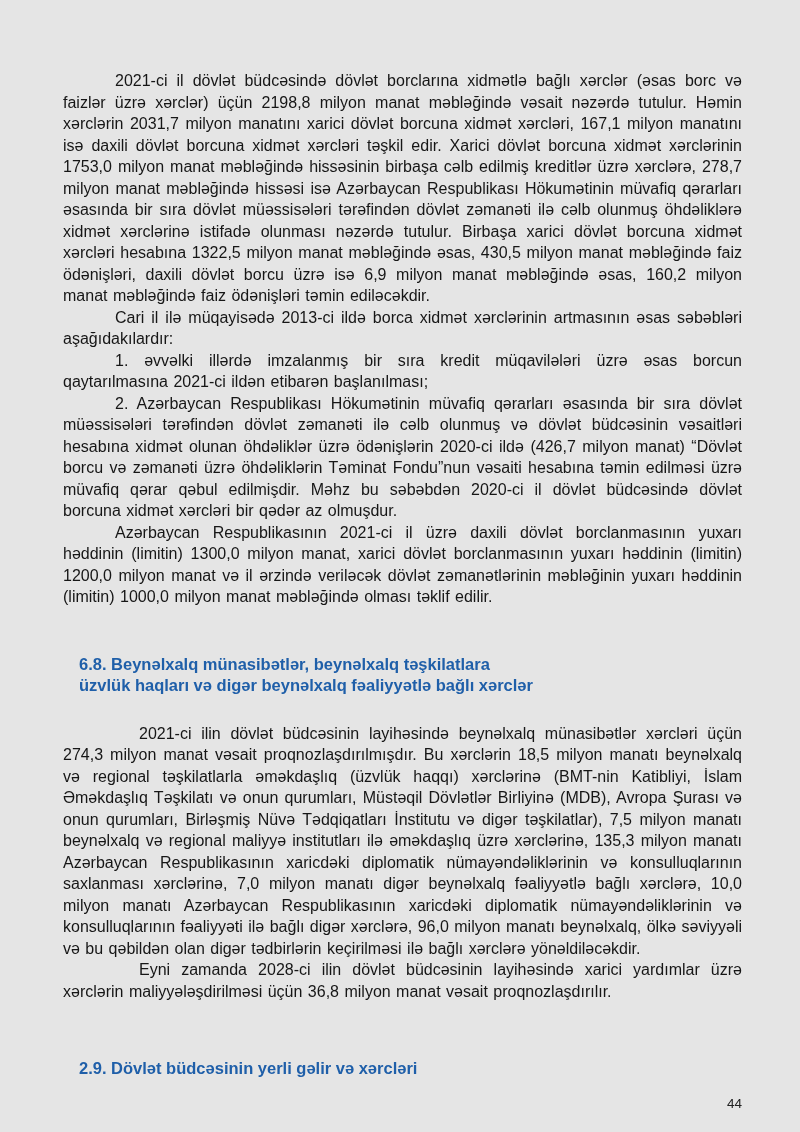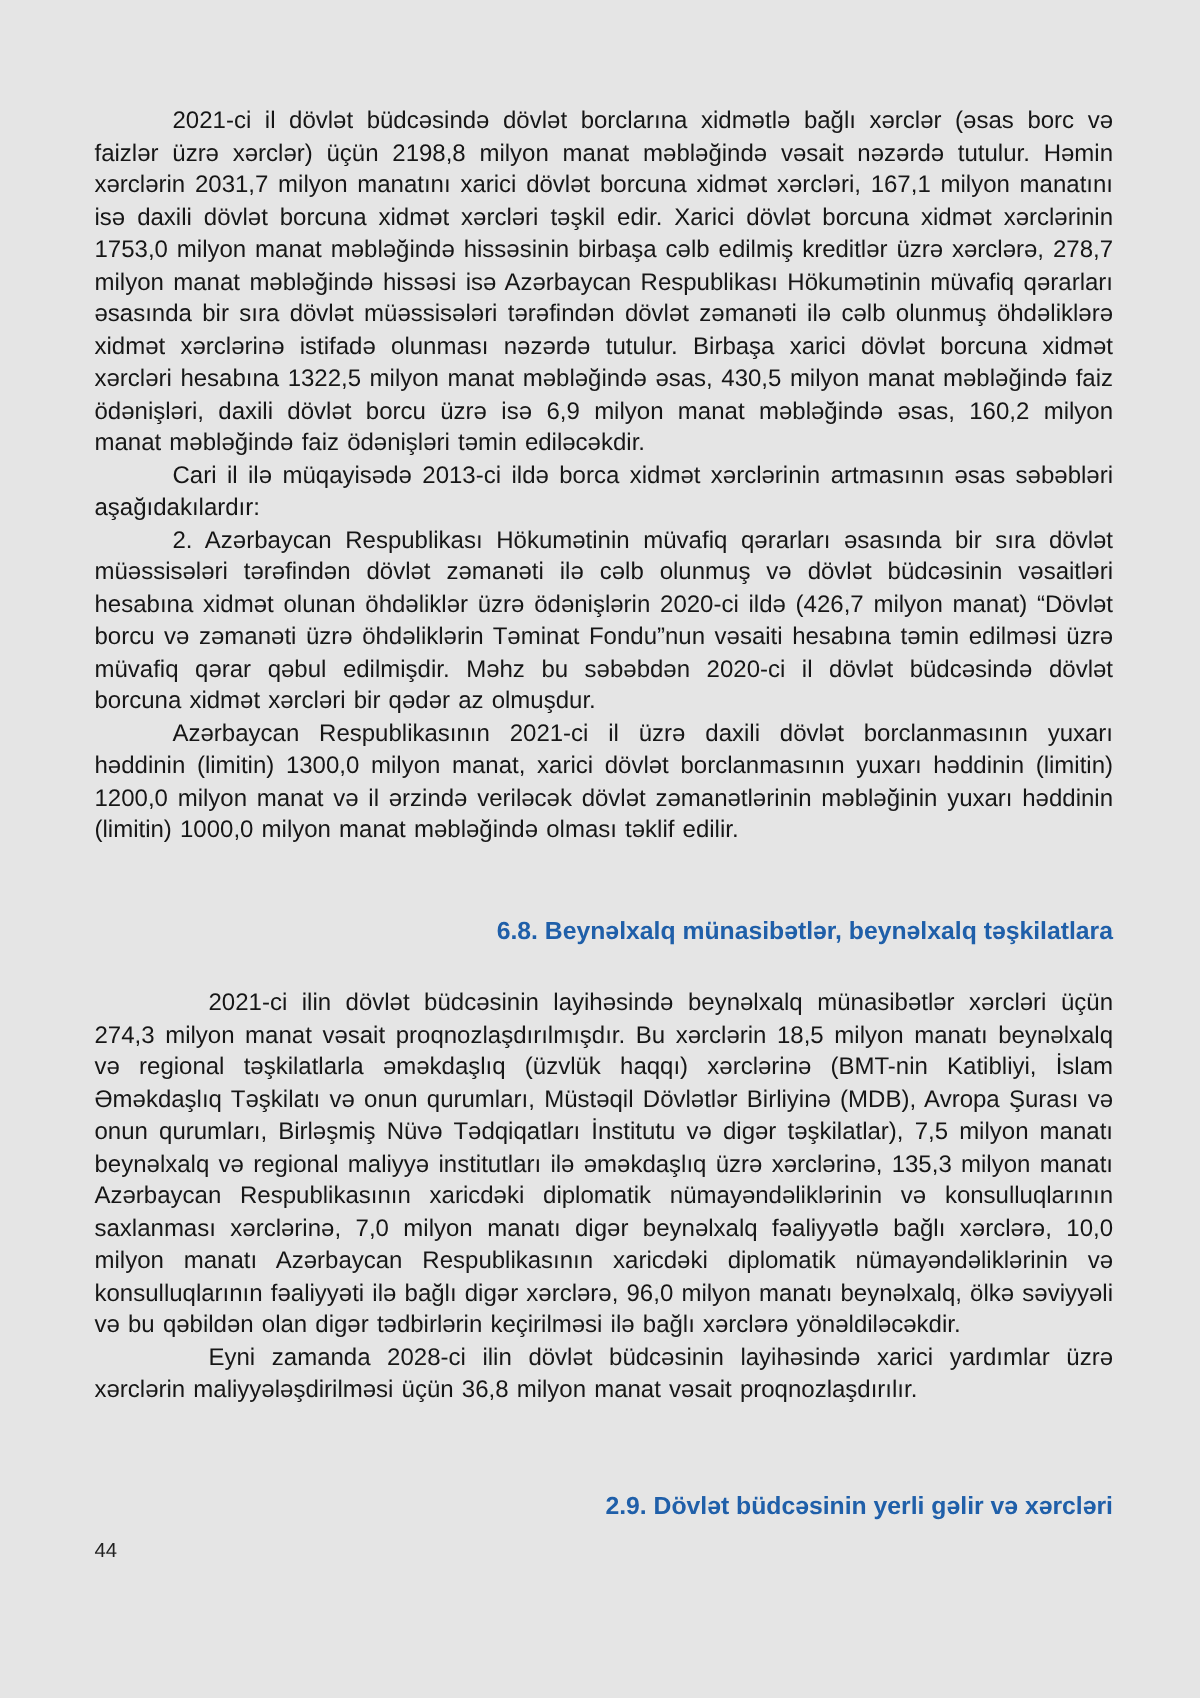--- a/index.html
+++ b/index.html
@@ -23,58 +23,60 @@
     font-size: 16px;
     line-height: 21.5px;
     text-align: justify;
     text-indent: 52px;
     word-spacing: 1px;
   }
   .body-para.wide-indent {
     text-indent: 76px;
   }
   .section-heading {
-    margin: 0;
+    margin: 16px;
     font-size: 16.5px;
     line-height: 21.5px;
     font-weight: bold;
-    text-align: right;
+    text-align: left;
     color: #1F5FA9;
   }
   .heading-6-8 {
     margin-top: 46px;
     margin-bottom: 26px;
   }
   .heading-6-9 {
     margin-top: 56px;
   }
   .page-number {
     margin-top: 11px;
-    text-align: left;
+    text-align: right;
     font-size: 13.5px;
     line-height: 16px;
     color: #222222;
   }
 </style>
 </head>
 <body>
 
 <div class="page">
 
   <p class="body-para">2021-ci il dövlət büdcəsində dövlət borclarına xidmətlə bağlı xərclər (əsas borc və faizlər üzrə xərclər) üçün 2198,8 milyon manat məbləğində vəsait nəzərdə tutulur. Həmin xərclərin 2031,7 milyon manatını xarici dövlət borcuna xidmət xərcləri, 167,1 milyon manatını isə daxili dövlət borcuna xidmət xərcləri təşkil edir. Xarici dövlət borcuna xidmət xərclərinin 1753,0 milyon manat məbləğində hissəsinin birbaşa cəlb edilmiş kreditlər üzrə xərclərə, 278,7 milyon manat məbləğində hissəsi isə Azərbaycan Respublikası Hökumətinin müvafiq qərarları əsasında bir sıra dövlət müəssisələri tərəfindən dövlət zəmanəti ilə cəlb olunmuş öhdəliklərə xidmət xərclərinə istifadə olunması nəzərdə tutulur. Birbaşa xarici dövlət borcuna xidmət xərcləri hesabına 1322,5 milyon manat məbləğində əsas, 430,5 milyon manat məbləğində faiz ödənişləri, daxili dövlət borcu üzrə isə 6,9 milyon manat məbləğində əsas, 160,2 milyon manat məbləğində faiz ödənişləri təmin ediləcəkdir.</p>
 
   <p class="body-para">Cari il ilə müqayisədə 2013-ci ildə borca xidmət xərclərinin artmasının əsas səbəbləri aşağıdakılardır:</p>
 
+  <p class="body-para">1. əvvəlki illərdə imzalanmış bir sıra kredit müqavilələri üzrə əsas borcun qaytarılmasına 2021-ci ildən etibarən başlanılması;</p>
 
   <p class="body-para">2. Azərbaycan Respublikası Hökumətinin müvafiq qərarları əsasında bir sıra dövlət müəssisələri tərəfindən dövlət zəmanəti ilə cəlb olunmuş və dövlət büdcəsinin vəsaitləri hesabına xidmət olunan öhdəliklər üzrə ödənişlərin 2020-ci ildə (426,7 milyon manat) “Dövlət borcu və zəmanəti üzrə öhdəliklərin Təminat Fondu”nun vəsaiti hesabına təmin edilməsi üzrə müvafiq qərar qəbul edilmişdir. Məhz bu səbəbdən 2020-ci il dövlət büdcəsində dövlət borcuna xidmət xərcləri bir qədər az olmuşdur.</p>
 
   <p class="body-para">Azərbaycan Respublikasının 2021-ci il üzrə daxili dövlət borclanmasının yuxarı həddinin (limitin) 1300,0 milyon manat, xarici dövlət borclanmasının yuxarı həddinin (limitin) 1200,0 milyon manat və il ərzində veriləcək dövlət zəmanətlərinin məbləğinin yuxarı həddinin (limitin) 1000,0 milyon manat məbləğində olması təklif edilir.</p>
 
   <h2 class="section-heading heading-6-8">
     <div>6.8. Beynəlxalq münasibətlər, beynəlxalq təşkilatlara</div>
+    <div>üzvlük haqları və digər beynəlxalq fəaliyyətlə bağlı xərclər</div>
   </h2>
 
   <p class="body-para wide-indent">2021-ci ilin dövlət büdcəsinin layihəsində beynəlxalq münasibətlər xərcləri üçün 274,3 milyon manat vəsait proqnozlaşdırılmışdır. Bu xərclərin 18,5 milyon manatı beynəlxalq və regional təşkilatlarla əməkdaşlıq (üzvlük haqqı) xərclərinə (BMT-nin Katibliyi, İslam Əməkdaşlıq Təşkilatı və onun qurumları, Müstəqil Dövlətlər Birliyinə (MDB), Avropa Şurası və onun qurumları, Birləşmiş Nüvə Tədqiqatları İnstitutu və digər təşkilatlar), 7,5 milyon manatı beynəlxalq və regional maliyyə institutları ilə əməkdaşlıq üzrə xərclərinə, 135,3 milyon manatı Azərbaycan Respublikasının xaricdəki diplomatik nümayəndəliklərinin və konsulluqlarının saxlanması xərclərinə, 7,0 milyon manatı digər beynəlxalq fəaliyyətlə bağlı xərclərə, 10,0 milyon manatı Azərbaycan Respublikasının xaricdəki diplomatik nümayəndəliklərinin və konsulluqlarının fəaliyyəti ilə bağlı digər xərclərə, 96,0 milyon manatı beynəlxalq, ölkə səviyyəli və bu qəbildən olan digər tədbirlərin keçirilməsi ilə bağlı xərclərə yönəldiləcəkdir.</p>
 
   <p class="body-para wide-indent">Eyni zamanda 2028-ci ilin dövlət büdcəsinin layihəsində xarici yardımlar üzrə xərclərin maliyyələşdirilməsi üçün 36,8 milyon manat vəsait proqnozlaşdırılır.</p>
 
   <h2 class="section-heading heading-6-9">2.9. Dövlət büdcəsinin yerli gəlir və xərcləri</h2>
 
   <div class="page-number">44</div>
 

